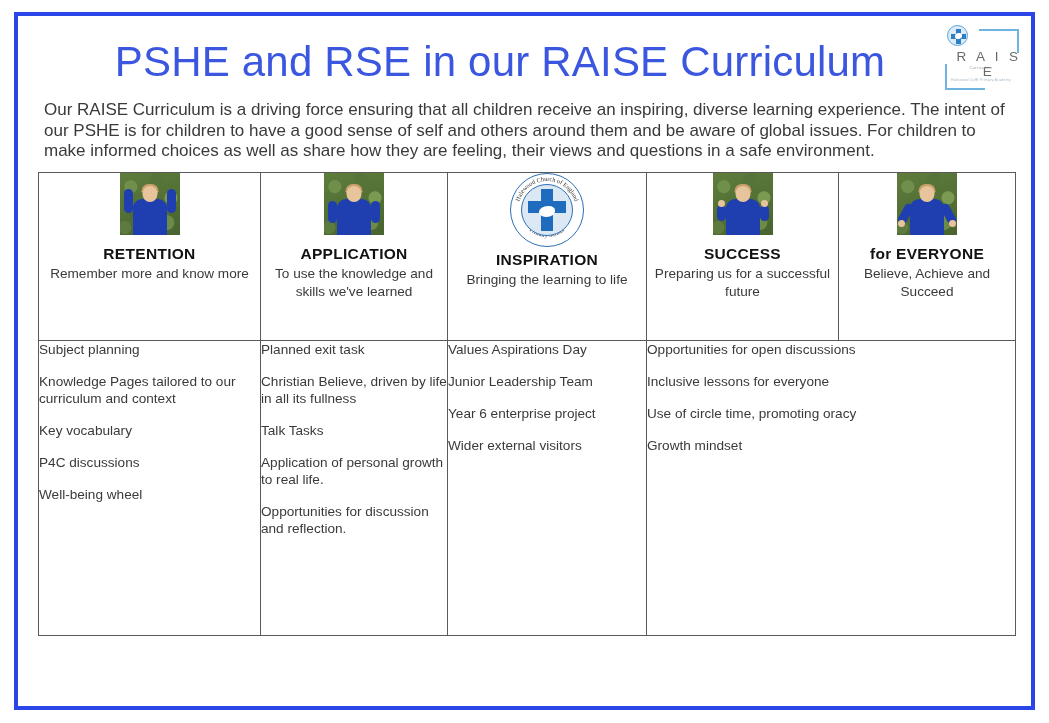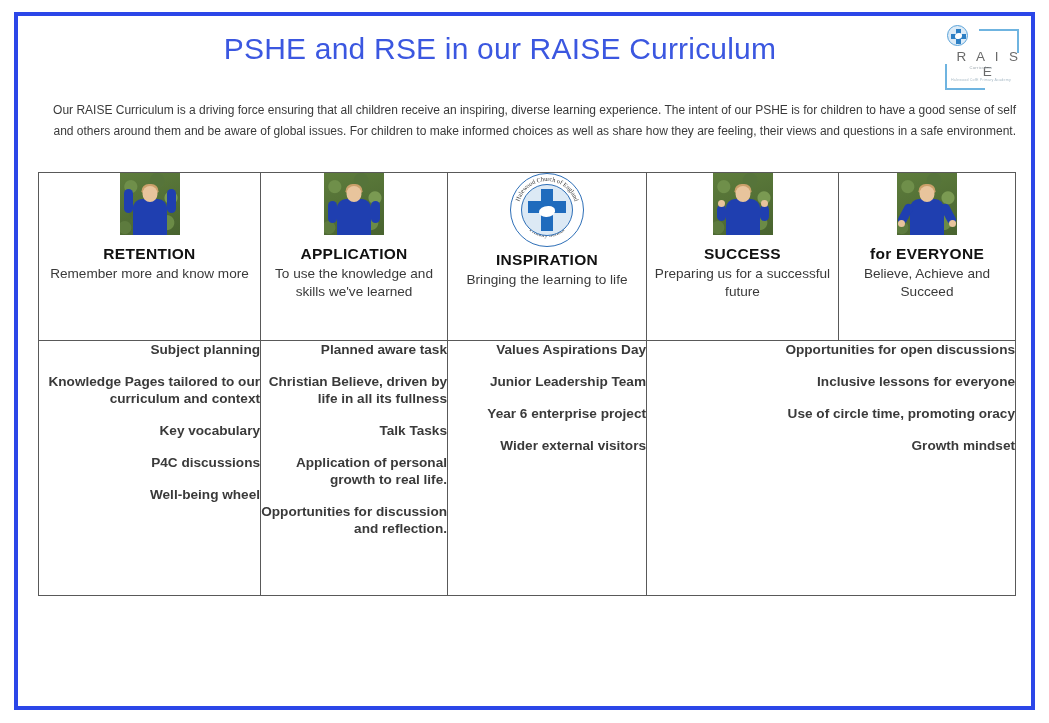--- a/index.html
+++ b/index.html
@@ -19,45 +19,45 @@
   .blue-frame {
     position: absolute;
     left: 14px; top: 12px;
     width: 1021px; height: 698px;
     border: 4px solid #2b46e8;
     background: #ffffff;
   }
   
   .doc-title {
     position: absolute;
-    left: 40px; top: 24px;
+    left: 40px; top: 37px;
     width: 920px;
     text-align: center;
-    font-size: 30px;
+    font-size: 42px;
     line-height: 50px;
     color: #3b57e0;
     letter-spacing: 0.2px;
     font-weight: 400;
     white-space: nowrap;
   }
   
   .raise-logo {
     position: absolute;
     left: 943px; top: 25px;
     width: 76px; height: 65px;
   }
   
   .intro {
     position: absolute;
     left: 44px; top: 100px;
     width: 972px;
-    font-size: 12px;
+    font-size: 17px;
     line-height: 20.5px;
     color: #3a3a3a;
-    text-align: right;
+    text-align: left;
   }
   
   .tbl {
     position: absolute;
     left: 38px; top: 172px;
     width: 954px;
     border-collapse: collapse;
     table-layout: fixed;
   }
   .tbl td {
@@ -89,24 +89,23 @@
     color: #111111;
     letter-spacing: 0.3px;
     margin-bottom: 2px;
   }
   .head-sub {
     font-size: 13.6px;
     line-height: 18px;
     color: #3a3a3a;
   }
   .body-cell {
-    height: 255px;
-    text-align: right;
+    height: 295px;
+    text-align: left;
     padding: 12px 8px 8px 8px;
-    font-weight: bold;
   }
   .body-line {
     font-size: 13.6px;
     line-height: 17px;
     color: #3a3a3a;
     margin-bottom: 15px;
   }
   
   .hedge {
     position: absolute; inset: 0;
@@ -347,21 +346,21 @@
     </tr>
     <tr>
       <td class="body-cell">
         <div class="body-line">Subject planning</div>
         <div class="body-line">Knowledge Pages tailored to our curriculum and context</div>
         <div class="body-line">Key vocabulary</div>
         <div class="body-line">P4C discussions</div>
         <div class="body-line">Well-being wheel</div>
       </td>
       <td class="body-cell">
-        <div class="body-line">Planned aware task</div>
+        <div class="body-line">Planned exit task</div>
         <div class="body-line">Christian Believe, driven by life in all its fullness</div>
         <div class="body-line">Talk Tasks</div>
         <div class="body-line">Application of personal growth to real life.</div>
         <div class="body-line">Opportunities for discussion and reflection.</div>
       </td>
       <td class="body-cell">
         <div class="body-line">Values Aspirations Day</div>
         <div class="body-line">Junior Leadership Team</div>
         <div class="body-line">Year 6 enterprise project</div>
         <div class="body-line">Wider external visitors</div>

